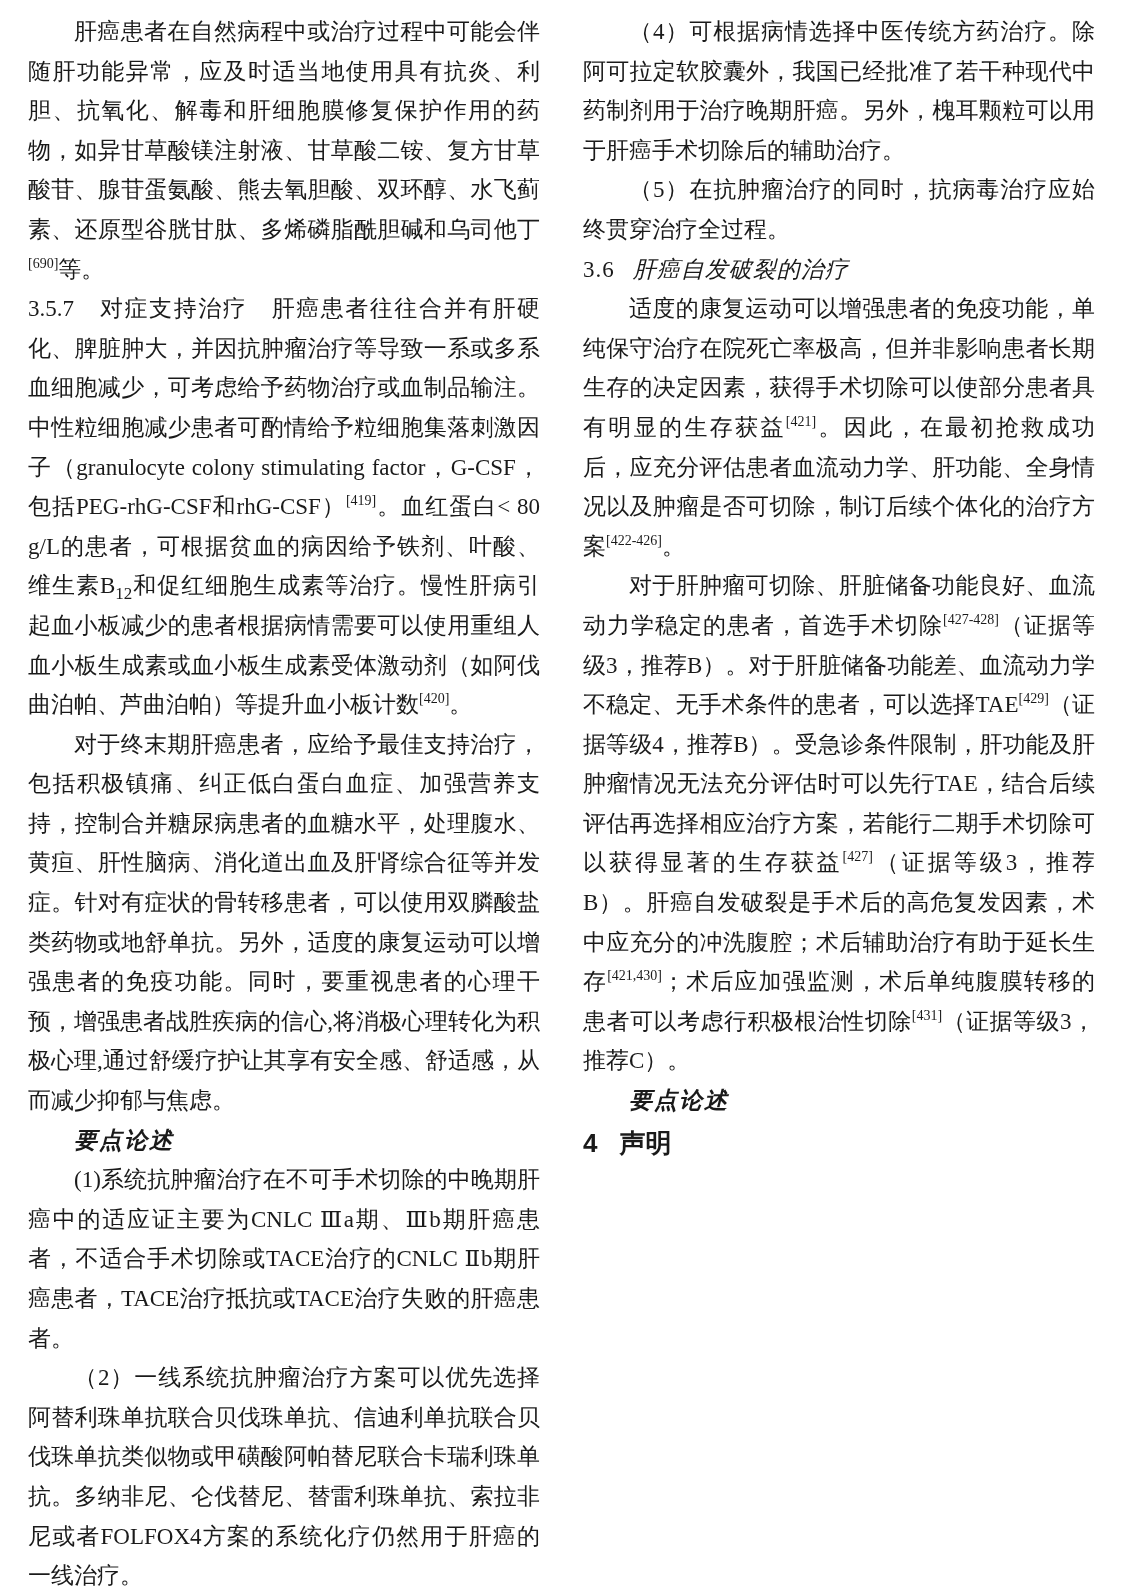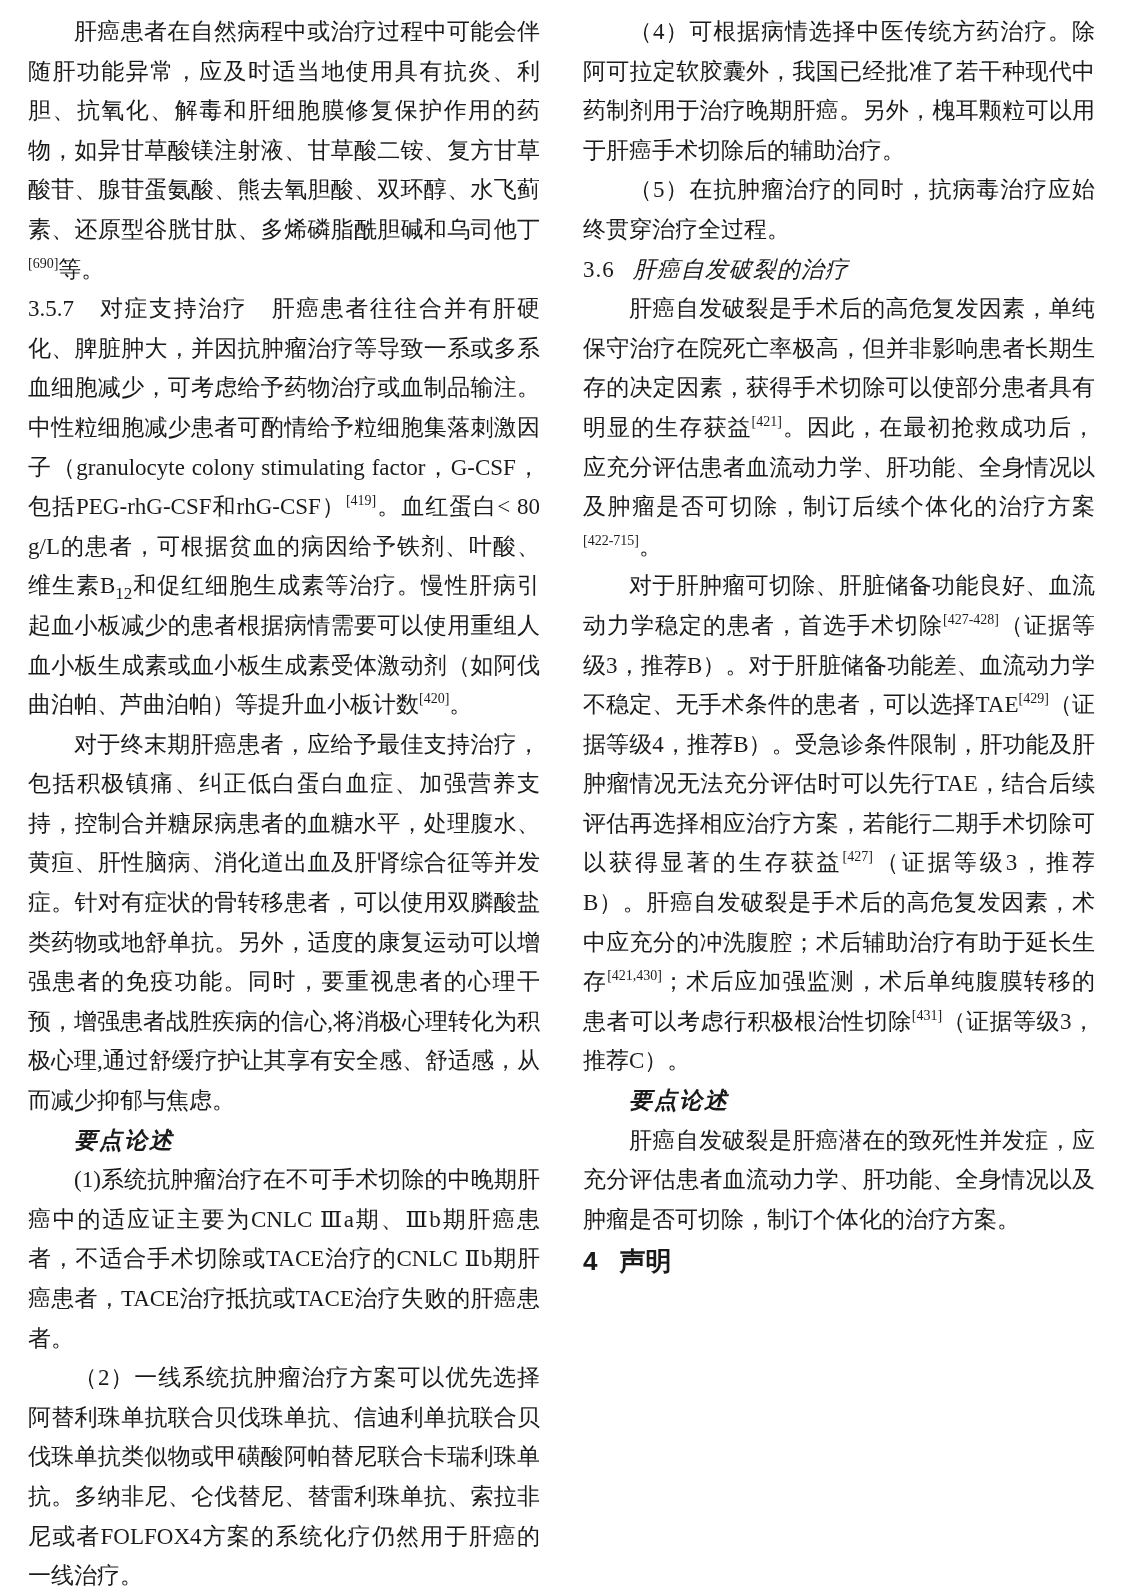--- a/index.html
+++ b/index.html
@@ -73,19 +73,18 @@
       <p class="para body"><span class="run">3.5.7　对症支持治疗　肝癌患者往往合并有肝硬化、脾脏肿大，并因抗肿瘤治疗等导致一系或多系血细胞减少，可考虑给予药物治疗或血制品输注。中性粒细胞减少患者可酌情给予粒细胞集落刺激因子（granulocyte colony stimulating factor，G-CSF，包括PEG-rhG-CSF和rhG-CSF）</span><sup class="cite">[419]</sup><span class="run">。血红蛋白&lt; 80 g/L的患者，可根据贫血的病因给予铁剂、叶酸、维生素B</span><sub class="sb">12</sub><span class="run">和促红细胞生成素等治疗。慢性肝病引起血小板减少的患者根据病情需要可以使用重组人血小板生成素或血小板生成素受体激动剂（如阿伐曲泊帕、芦曲泊帕）等提升血小板计数</span><sup class="cite">[420]</sup><span class="run">。</span></p>
       <p class="para body indent"><span class="run">对于终末期肝癌患者，应给予最佳支持治疗，包括积极镇痛、纠正低白蛋白血症、加强营养支持，控制合并糖尿病患者的血糖水平，处理腹水、黄疸、肝性脑病、消化道出血及肝肾综合征等并发症。针对有症状的骨转移患者，可以使用双膦酸盐类药物或地舒单抗。另外，适度的康复运动可以增强患者的免疫功能。同时，要重视患者的心理干预，增强患者战胜疾病的信心,将消极心理转化为积极心理,通过舒缓疗护让其享有安全感、舒适感，从而减少抑郁与焦虑。</span></p>
       <p class="para keypoint indent"><span class="run">要点论述</span></p>
       <p class="para body indent"><span class="run">(1)系统抗肿瘤治疗在不可手术切除的中晚期肝癌中的适应证主要为CNLC Ⅲa期、Ⅲb期肝癌患者，不适合手术切除或TACE治疗的CNLC Ⅱb期肝癌患者，TACE治疗抵抗或TACE治疗失败的肝癌患者。</span></p>
       <p class="para body indent"><span class="run">（2）一线系统抗肿瘤治疗方案可以优先选择阿替利珠单抗联合贝伐珠单抗、信迪利单抗联合贝伐珠单抗类似物或甲磺酸阿帕替尼联合卡瑞利珠单抗。多纳非尼、仑伐替尼、替雷利珠单抗、索拉非尼或者FOLFOX4方案的系统化疗仍然用于肝癌的一线治疗。</span></p>
     </div>
   <div class="col" id="col-right">
       <p class="para body indent"><span class="run">（4）可根据病情选择中医传统方药治疗。除阿可拉定软胶囊外，我国已经批准了若干种现代中药制剂用于治疗晚期肝癌。另外，槐耳颗粒可以用于肝癌手术切除后的辅助治疗。</span></p>
       <p class="para body indent"><span class="run">（5）在抗肿瘤治疗的同时，抗病毒治疗应始终贯穿治疗全过程。</span></p>
       <p class="para section-kai"><span class="secnum">3.6</span><span class="run">肝癌自发破裂的治疗</span></p>
-      <p class="para body indent"><span class="run">肝癌自发破裂是手术后的高危复发因素，单纯保守治疗在院死亡率极高，但并非影响患者长期生存的决定因素，获得手术切除可以使部分患者具有明显的生存获益</span><sup class="cite">[421]</sup><span class="run">。因此，在最初抢救成功后，应充分评估患者血流动力学、肝功能、全身情况以及肿瘤是否可切除，制订后续个体化的治疗方案</span><sup class="cite">[422-715]</sup><span class="run">。</span></p>
+      <p class="para body indent"><span class="run">适度的康复运动可以增强患者的免疫功能，单纯保守治疗在院死亡率极高，但并非影响患者长期生存的决定因素，获得手术切除可以使部分患者具有明显的生存获益</span><sup class="cite">[421]</sup><span class="run">。因此，在最初抢救成功后，应充分评估患者血流动力学、肝功能、全身情况以及肿瘤是否可切除，制订后续个体化的治疗方案</span><sup class="cite">[422-426]</sup><span class="run">。</span></p>
       <p class="para body indent"><span class="run">对于肝肿瘤可切除、肝脏储备功能良好、血流动力学稳定的患者，首选手术切除</span><sup class="cite">[427-428]</sup><span class="run">（证据等级3，推荐B）。对于肝脏储备功能差、血流动力学不稳定、无手术条件的患者，可以选择TAE</span><sup class="cite">[429]</sup><span class="run">（证据等级4，推荐B）。受急诊条件限制，肝功能及肝肿瘤情况无法充分评估时可以先行TAE，结合后续评估再选择相应治疗方案，若能行二期手术切除可以获得显著的生存获益</span><sup class="cite">[427]</sup><span class="run">（证据等级3，推荐B）。肝癌自发破裂是手术后的高危复发因素，术中应充分的冲洗腹腔；术后辅助治疗有助于延长生存</span><sup class="cite">[421,430]</sup><span class="run">；术后应加强监测，术后单纯腹膜转移的患者可以考虑行积极根治性切除</span><sup class="cite">[431]</sup><span class="run">（证据等级3，推荐C）。</span></p>
       <p class="para keypoint indent"><span class="run">要点论述</span></p>
-      <p class="para body indent"><span class="run">肝癌自发破裂是肝癌潜在的致死性并发症，应充分评估患者血流动力学、肝功能、全身情况以及肿瘤是否可切除，制订个体化的治疗方案。</span></p>
       <p class="para big-heading"><span class="secnum">4</span><span class="run">声明</span></p>
     </div>
 </div>
 
 </body></html>

